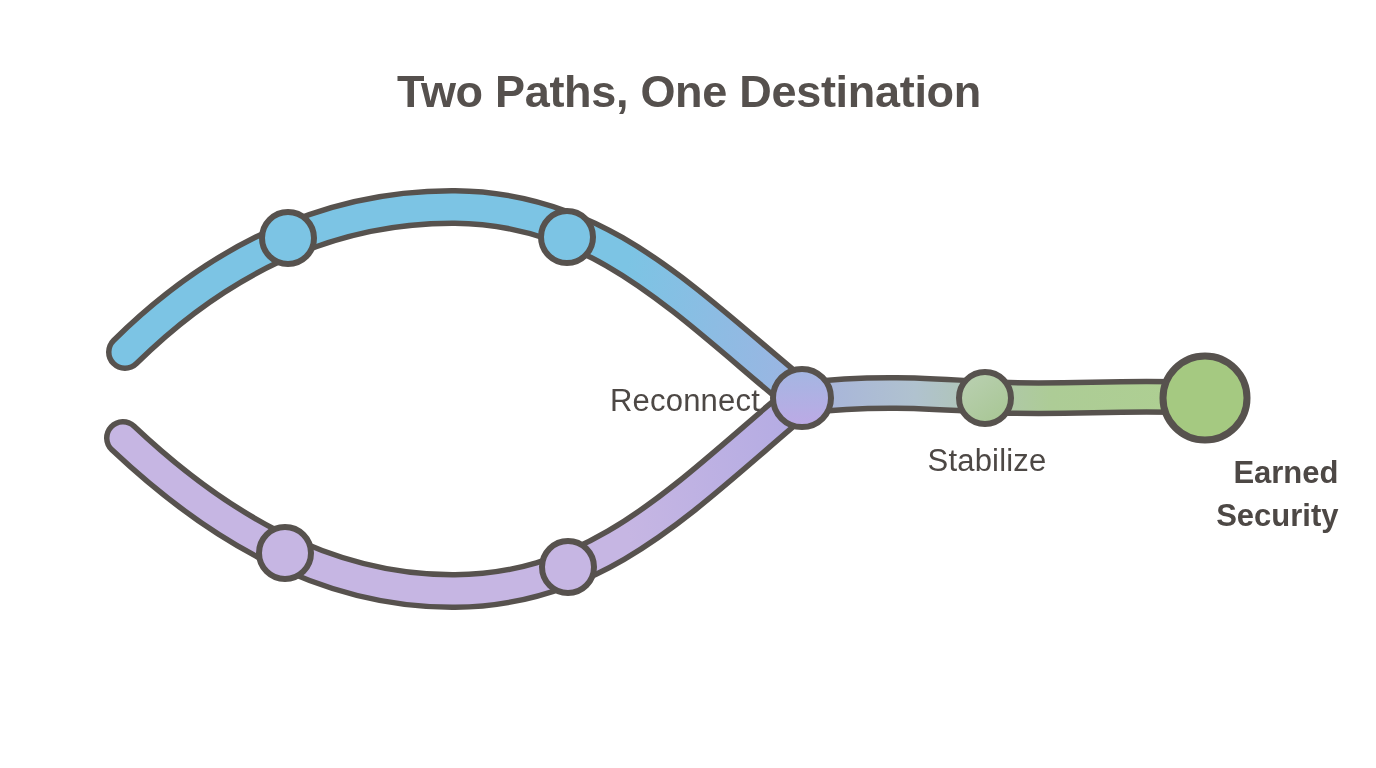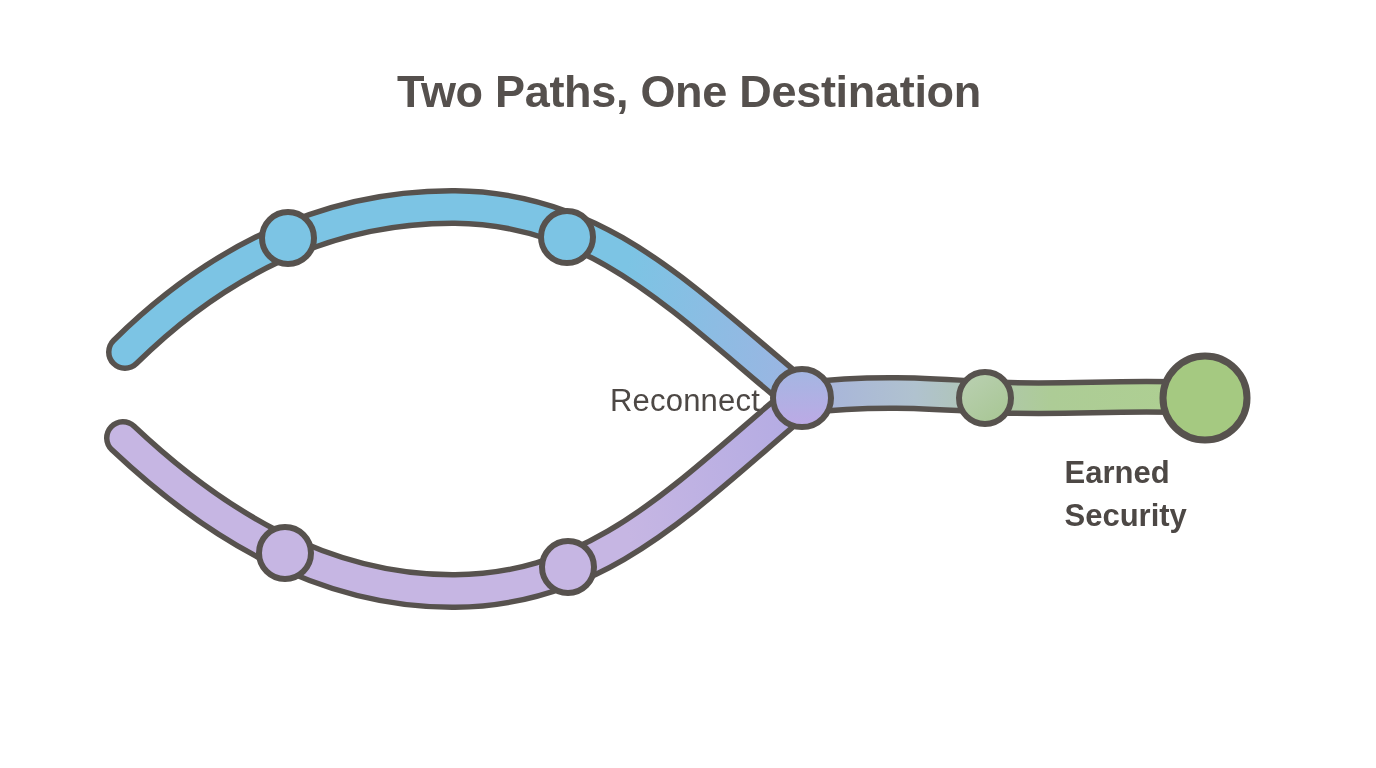--- a/index.html
+++ b/index.html
@@ -42,29 +42,29 @@
     font-weight: 700;
     letter-spacing: -0.3px;
     white-space: nowrap;
   }
   .lbl-dismissive { left: 405px; top: 291px; }
   .lbl-reconnect  { left: 637px; top: 383px; margin-left: 48px; }
   .lbl-stabilize  { left: 987px; top: 443px; }
   .lbl-fearful    { left: 563px; top: 636px; }
   .lbl-earned {
     position: absolute;
-    left: 1152px;
+    left: 1251px;
     top: 452px;
     transform: translateX(-50%);
     width: 175px;
     color: #4d4845;
     font-size: 31px;
     font-weight: 700;
     line-height: 1.38;
-    text-align: left;
+    text-align: right;
     white-space: normal;
   }
 </style>
 </head>
 <body>
 
 <div class="stage">
 
   <svg width="1376" height="768" viewBox="0 0 1376 768">
     <defs>
@@ -113,17 +113,18 @@
     <circle cx="802" cy="398" r="29" fill="url(#gradJunction)" stroke="#57524e" stroke-width="6"></circle>
     <circle cx="985" cy="398" r="26" fill="url(#gradStabilize)" stroke="#57524e" stroke-width="6"></circle>
     <circle cx="1205" cy="398" r="42" stroke="#57524e" stroke-width="7" fill="#a5c981"></circle>
   </svg>
 
   <div class="title">Two Paths, One Destination</div>
 
 
   <div class="lbl lbl-reconnect">Reconnect</div>
 
+  <div class="lbl lbl-stabilize">Stabilize</div>
 
   <div class="lbl-earned">Earned Security</div>
 
 
 </div>
 
 </body></html>

